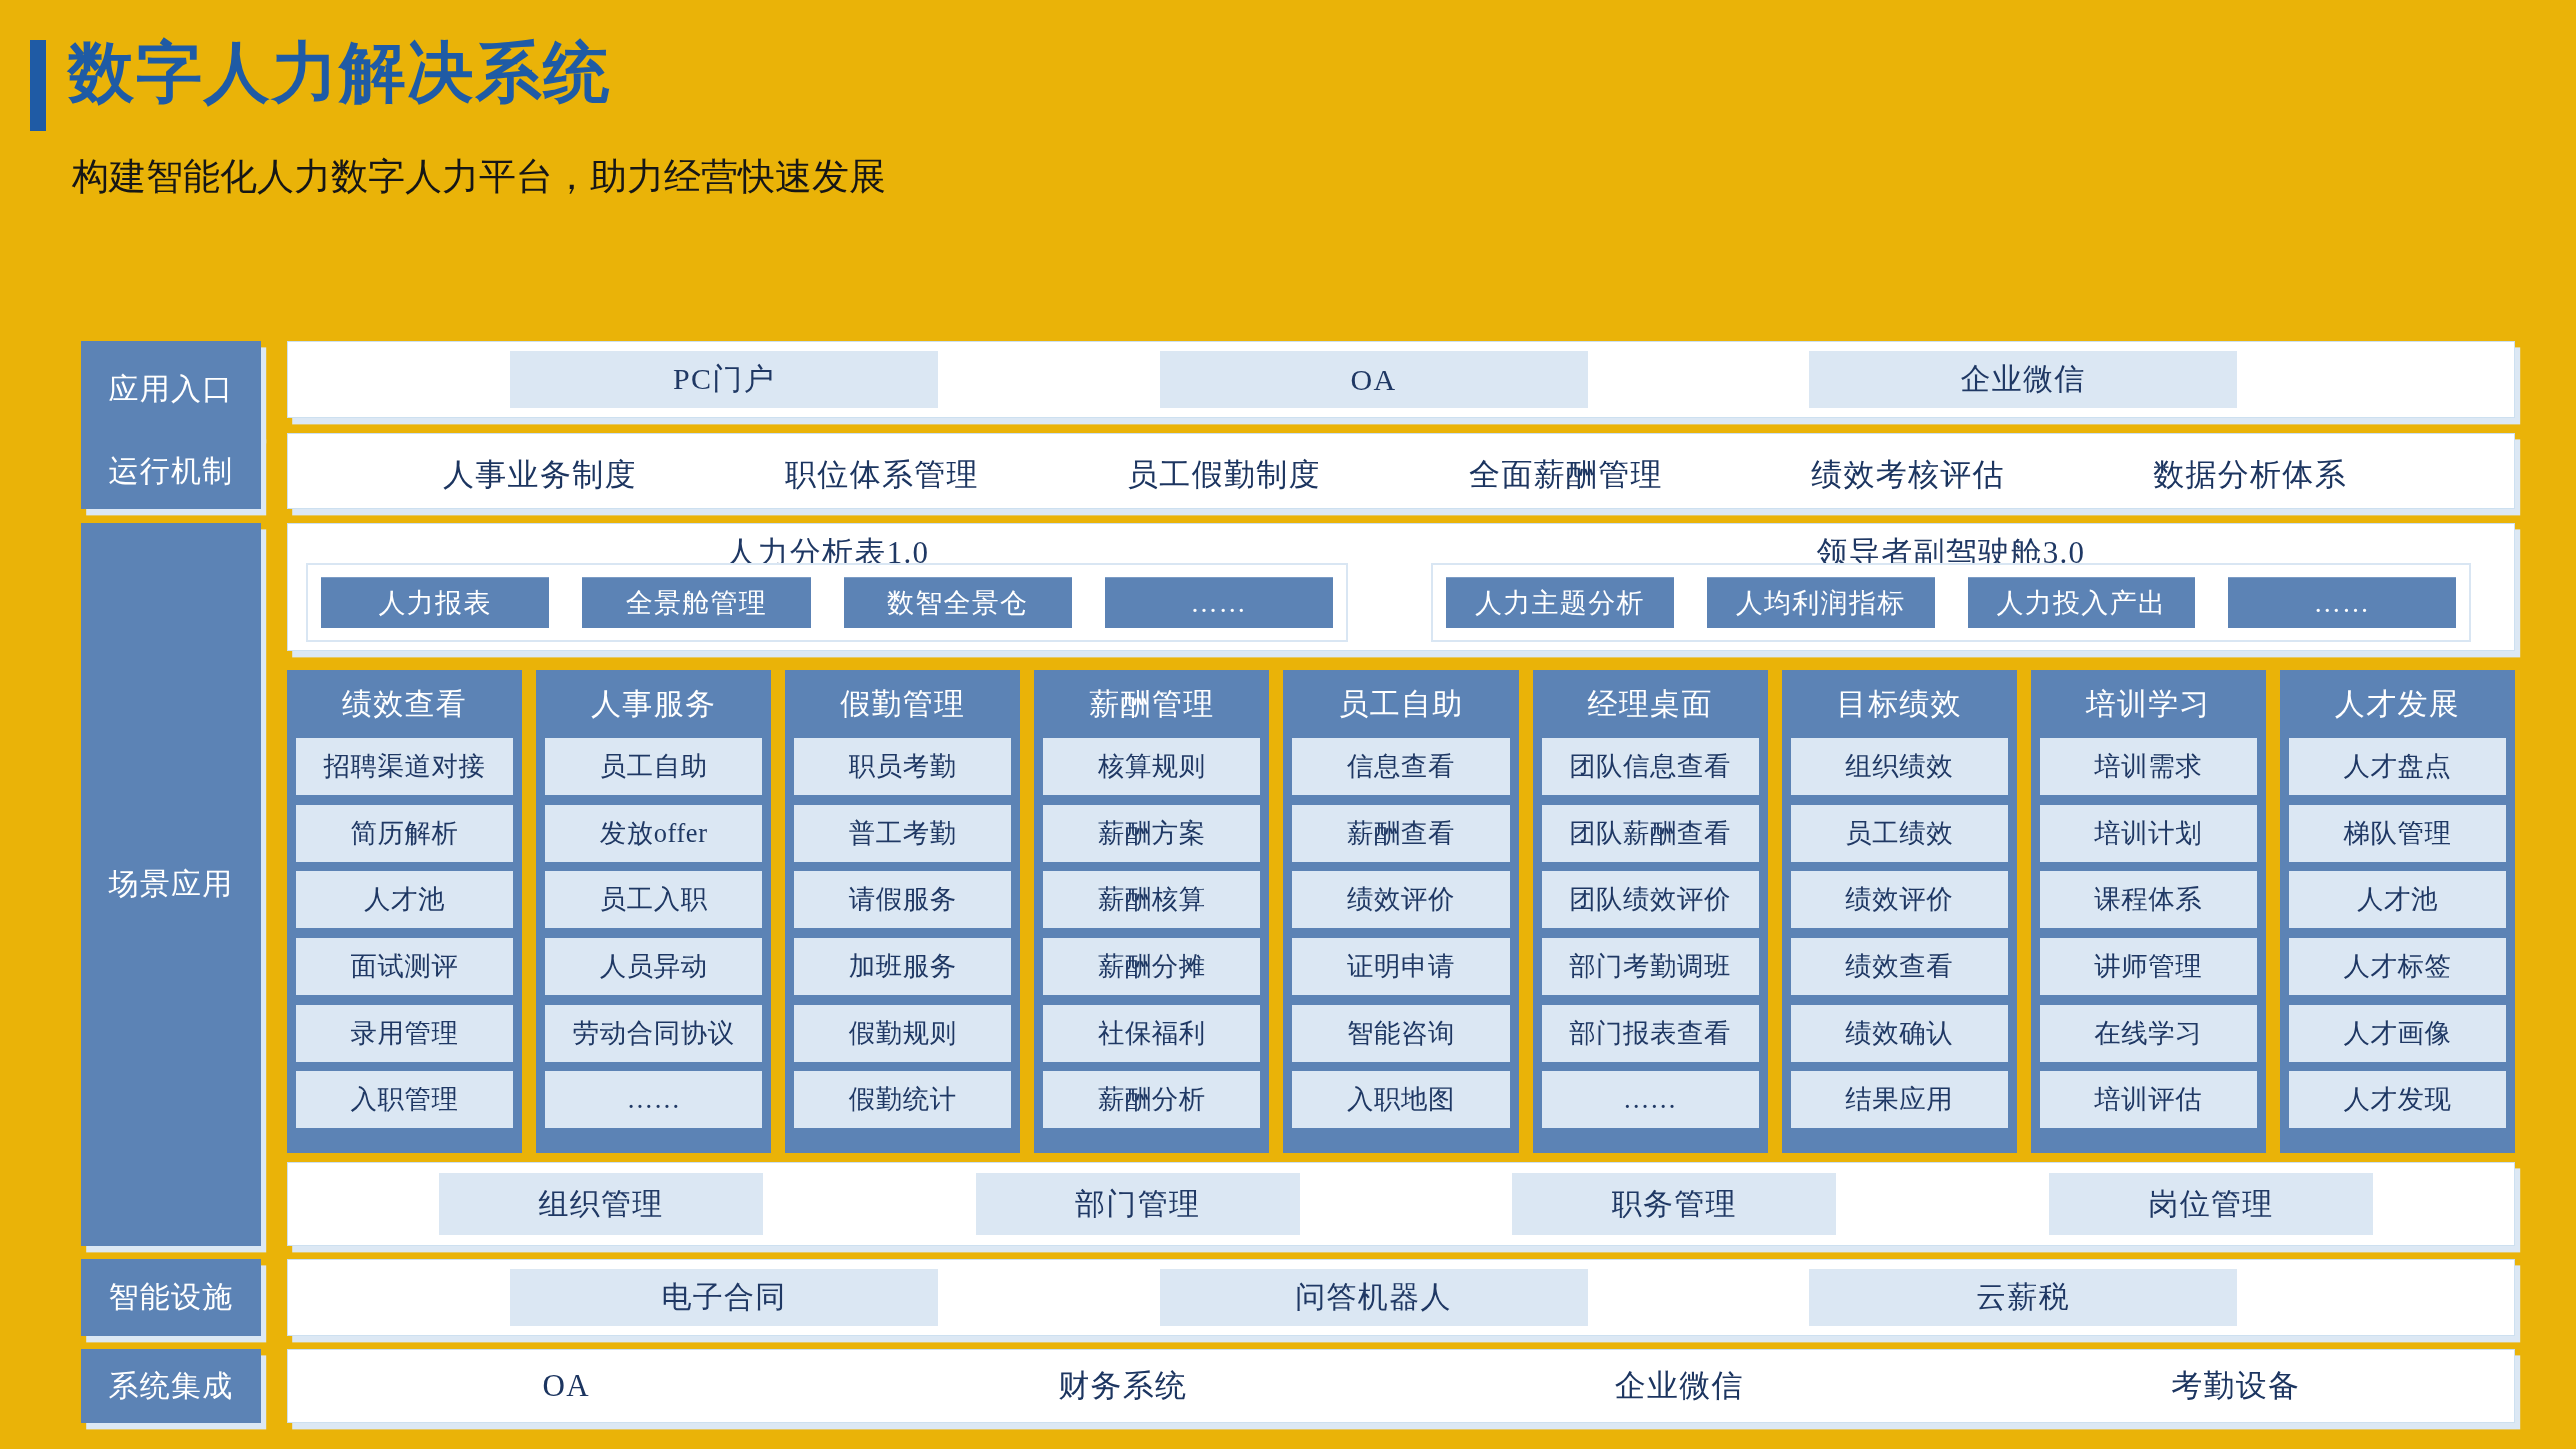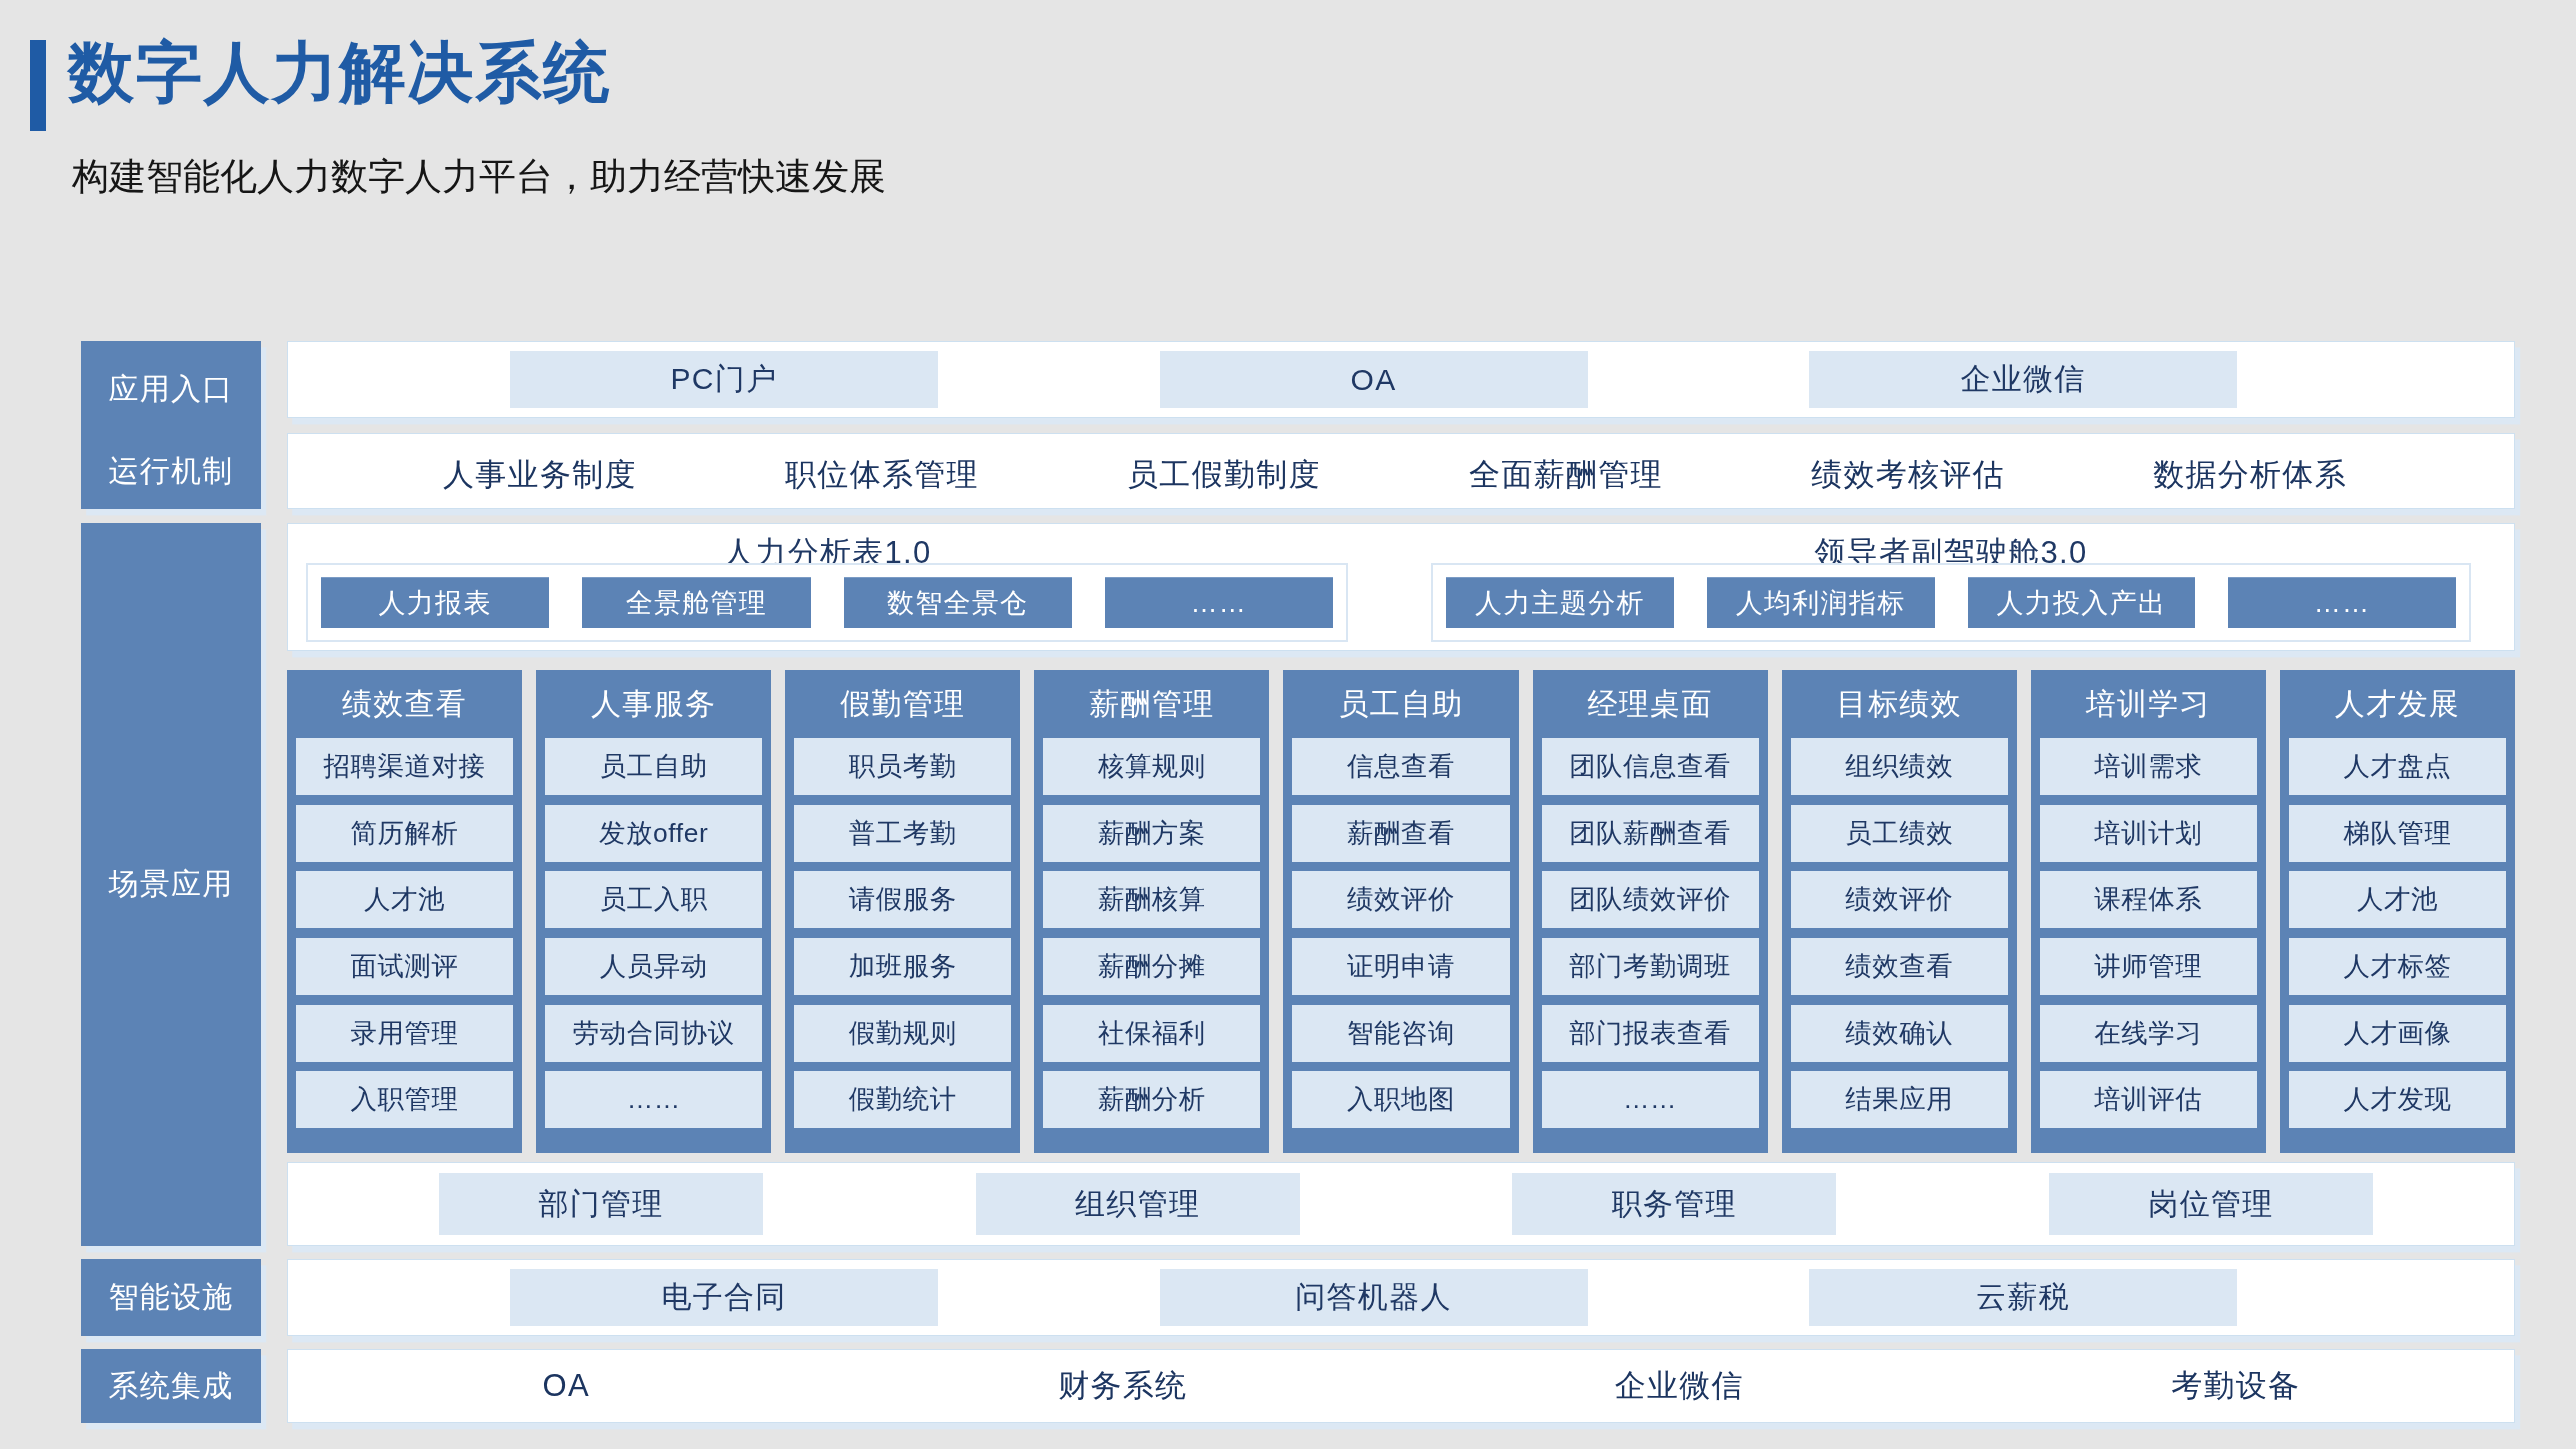--- a/index.html
+++ b/index.html
@@ -2,21 +2,21 @@
 <html style="font-size:10.3px"><head>
 <meta charset="utf-8">
 <style>
   * { box-sizing: border-box; margin: 0; padding: 0; }
   html, body { margin: 0; padding: 0; }
   body {
     width: 2576px; height: 1449px;
     background: #ffffff;
     font-family: "Liberation Sans", "DejaVu Sans", sans-serif;
   }
-  .slide { position: relative; width: 2576px; height: 1449px; background: #e5e5e5; overflow: hidden; }
+  .slide { position: relative; width: 2576px; height: 1449px; background: #eab308; overflow: hidden; font-family: Liberation Serif, serif; }
 
   
   .accent-bar { position: absolute; left: 30px; top: 40px; width: 15.5px; height: 91px; background: #1f5ba5; }
   .page-title { position: absolute; left: 68px; top: 28px; font-size: 66px; font-weight: 700; color: #1f5ba5; letter-spacing: 1.9px; white-space: nowrap; }
   .page-subtitle { position: absolute; left: 72px; top: 152px; font-size: 37px; color: #161616; white-space: nowrap; }
 
   
   .roof {
     position: absolute; left: 126px; top: 220px; width: 2363px; height: 122px;
     background: linear-gradient(96deg, #fffdf4 0%, #fbe8ae 5%, #f6c63d 18%, #f3b82e 45%, #d2a02e 72%, #9d7e23 100%);
@@ -259,22 +259,22 @@
         <div class="col-item">人才池</div>
         <div class="col-item">人才标签</div>
         <div class="col-item">人才画像</div>
         <div class="col-item">人才发现</div>
       </div>
     </div>
 
   </div>
 
   <div class="row-box row-org">
+    <div class="chip chip-org">组织管理</div>
     <div class="chip chip-org">部门管理</div>
-    <div class="chip chip-org">组织管理</div>
     <div class="chip chip-org">职务管理</div>
     <div class="chip chip-org">岗位管理</div>
   </div>
 
   <div class="row-box row-fac">
     <div class="chip chip-wide">电子合同</div>
     <div class="chip chip-wide">问答机器人</div>
     <div class="chip chip-wide">云薪税</div>
   </div>
 

